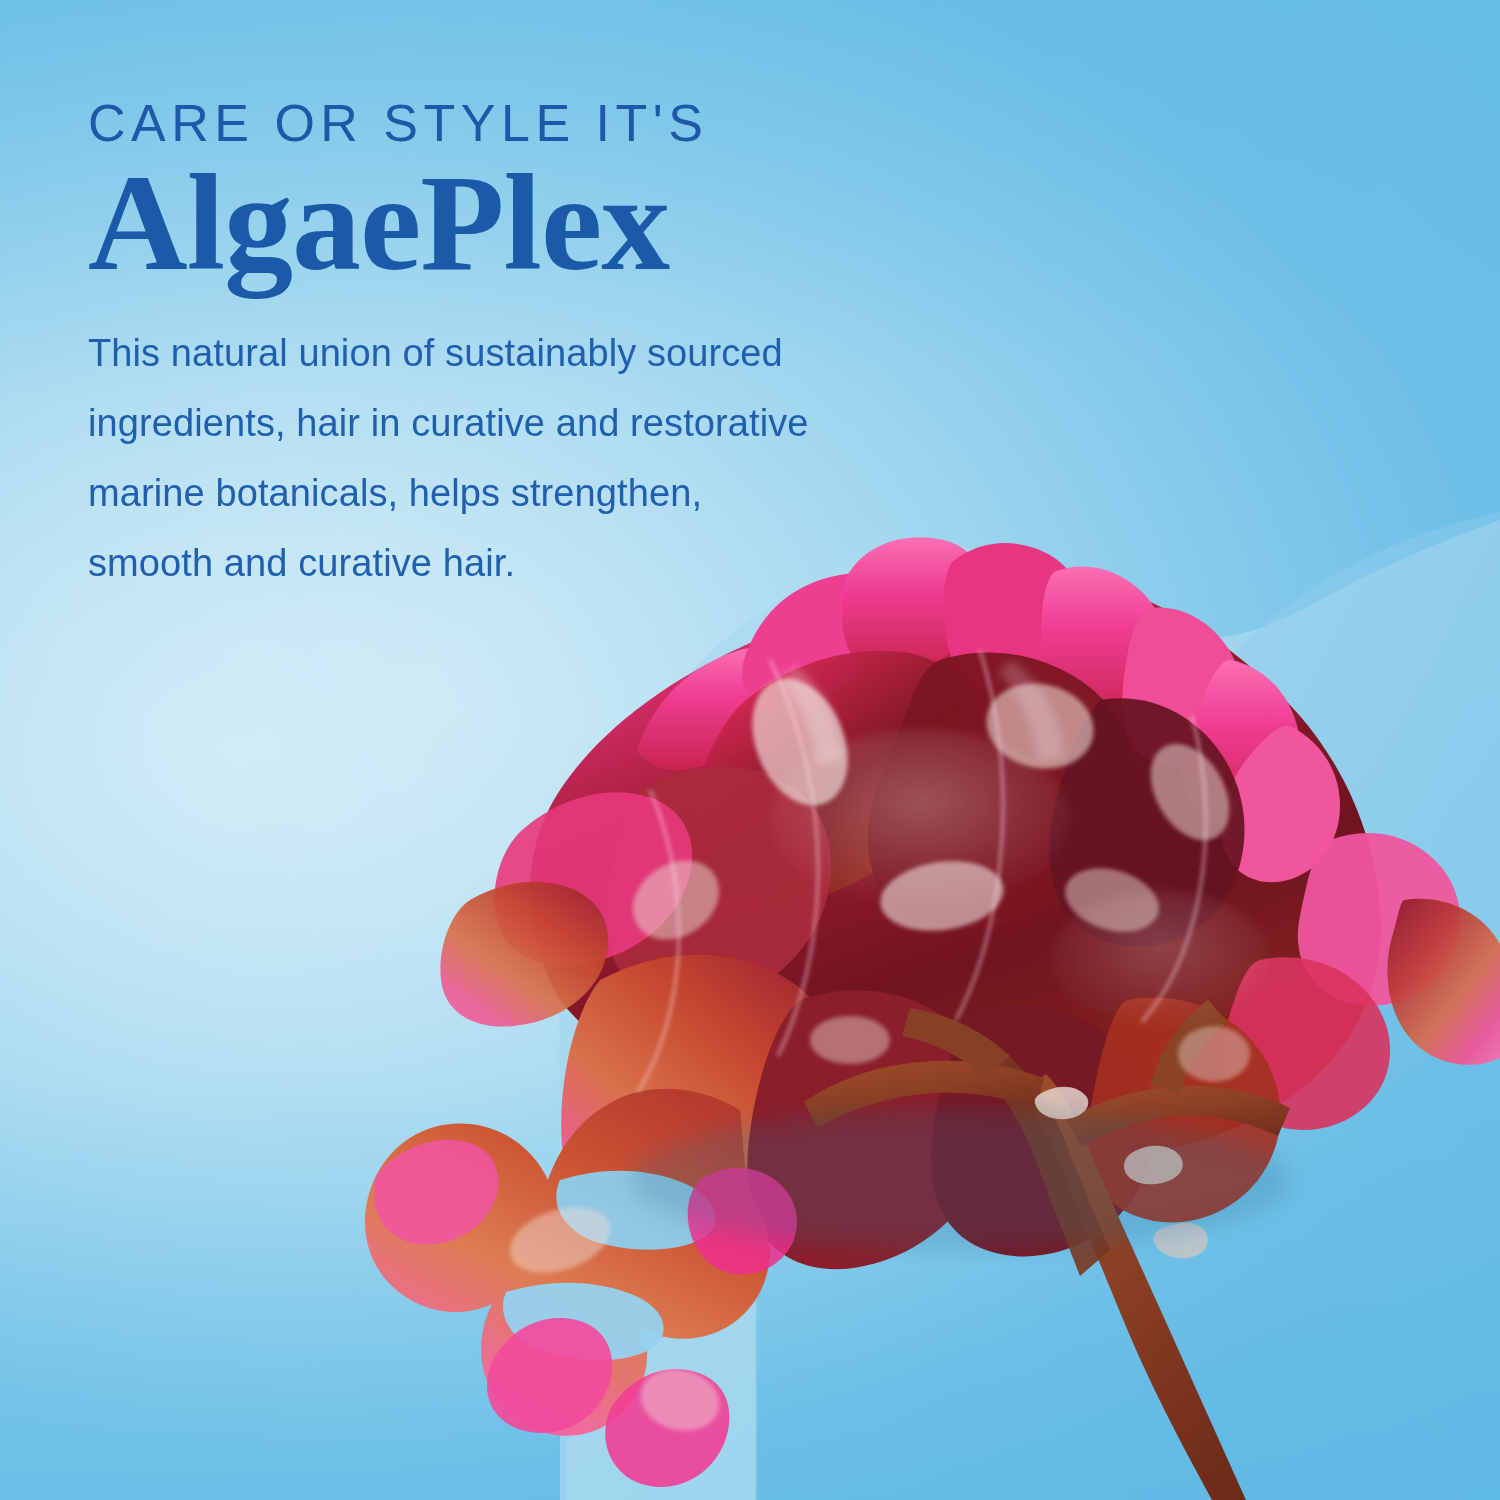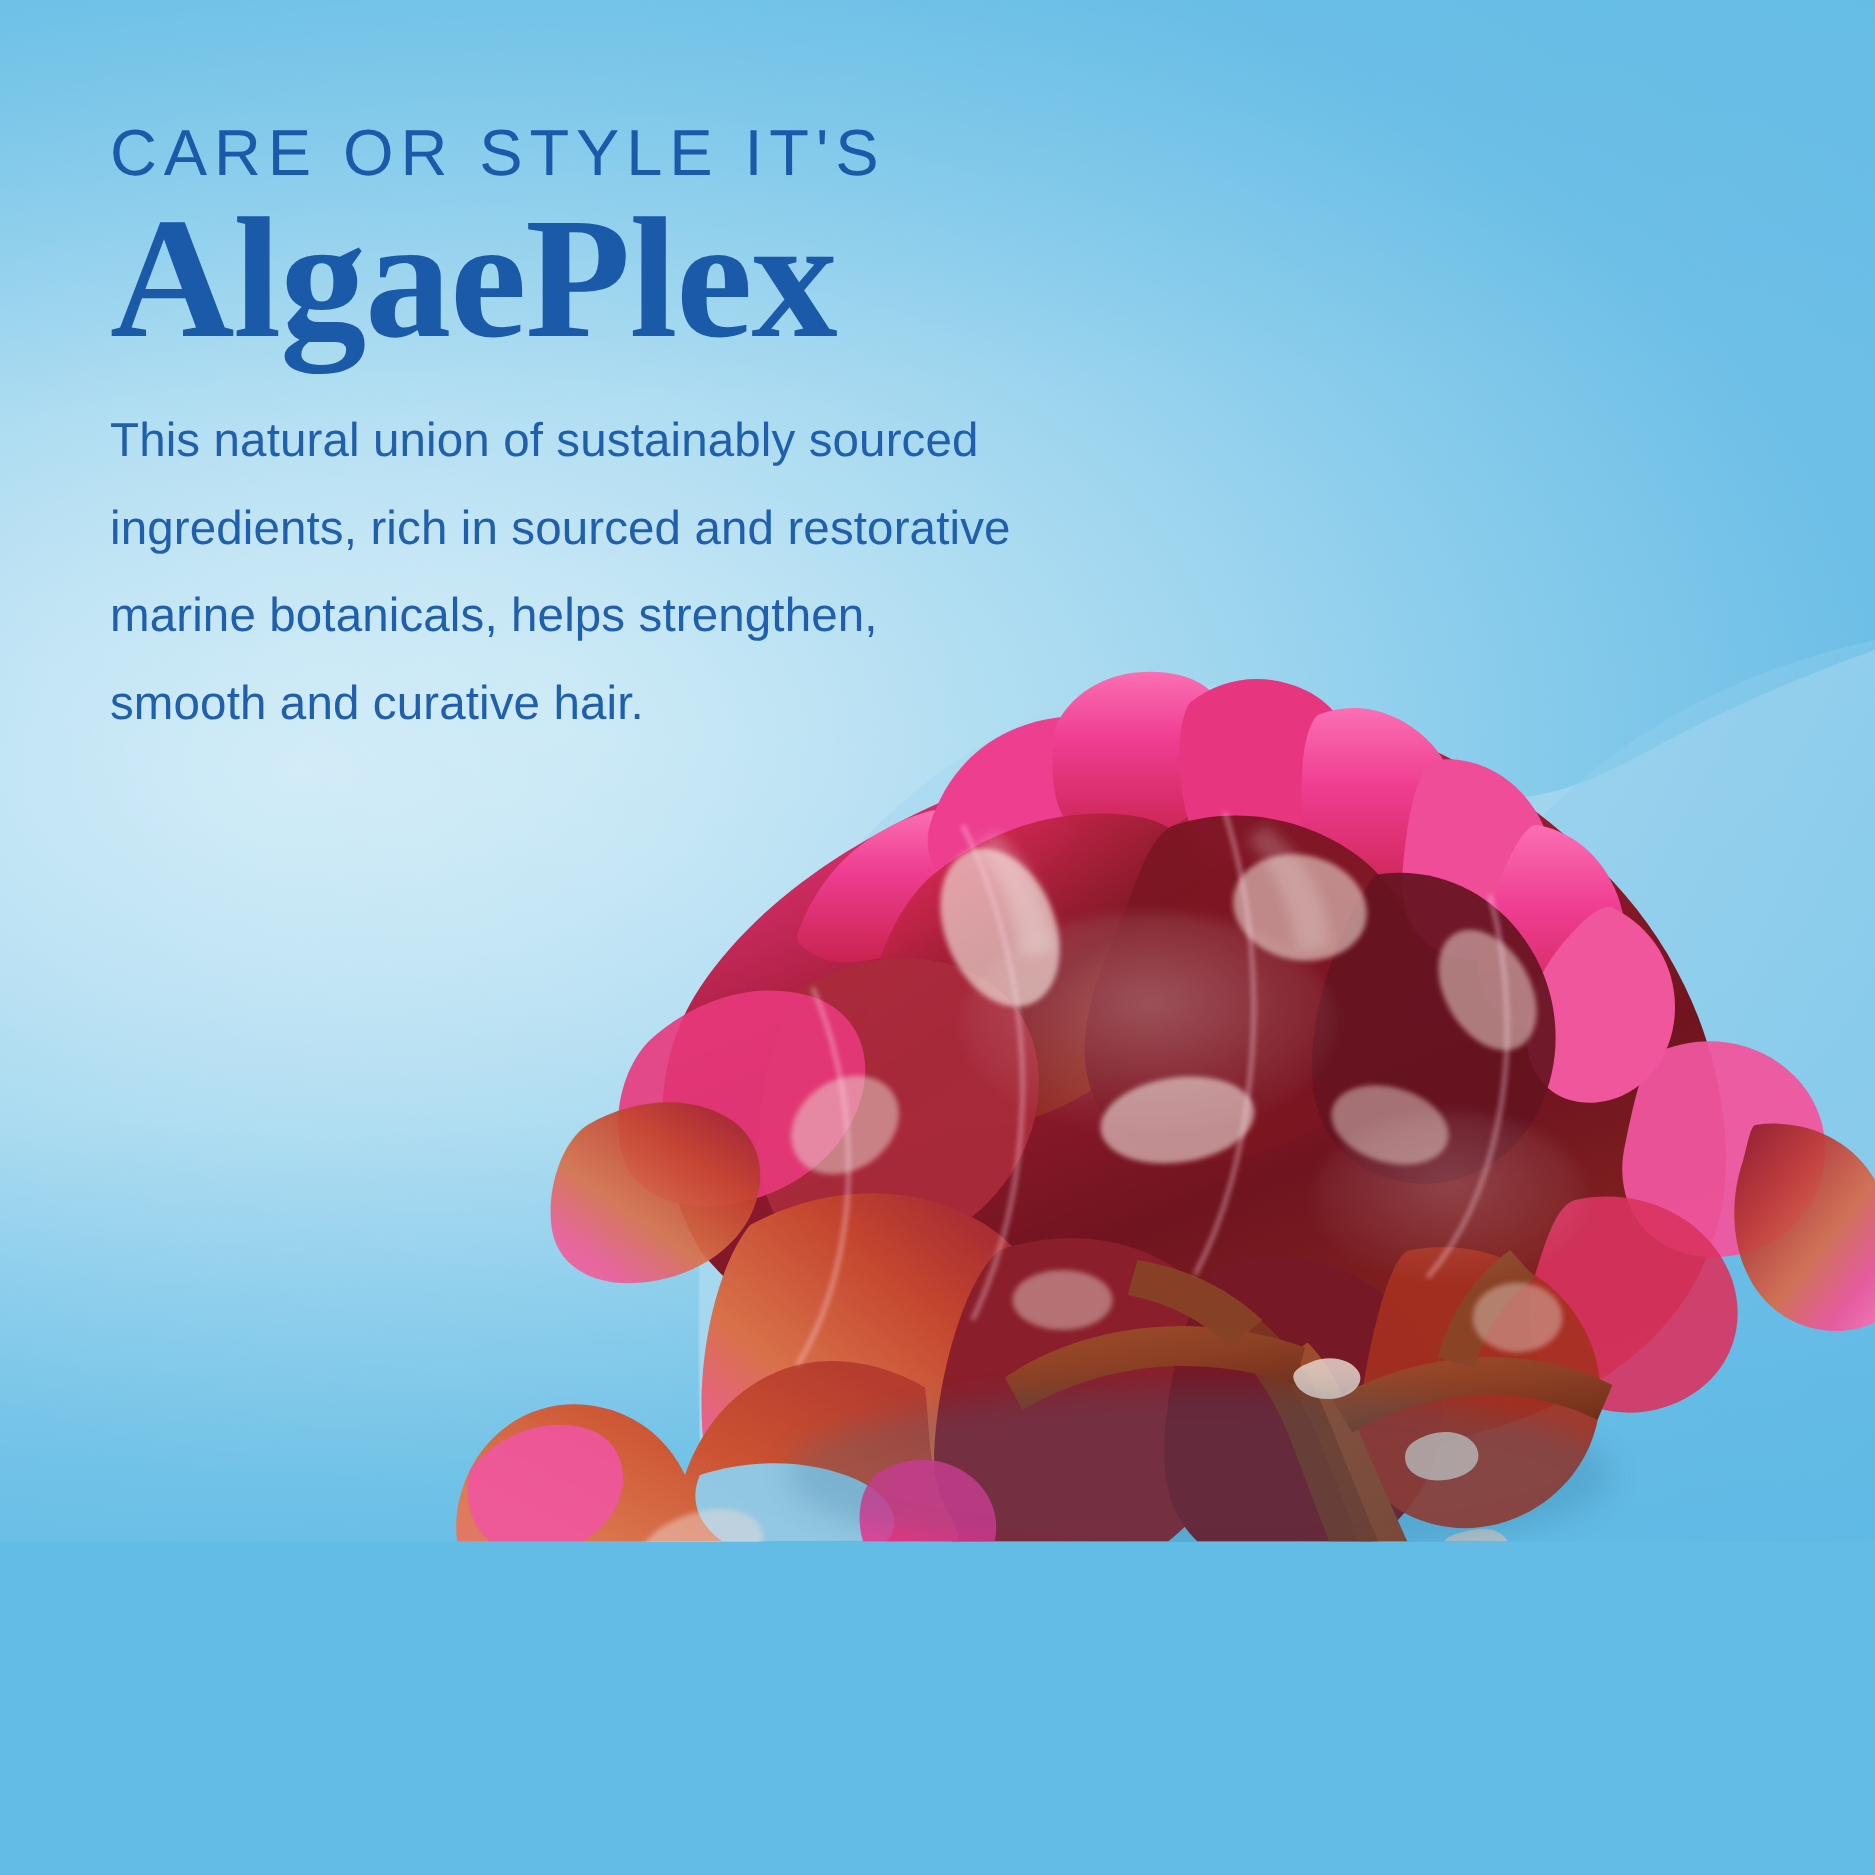--- a/index.html
+++ b/index.html
@@ -1,21 +1,21 @@
 <!DOCTYPE html>
 <html><head>
 <meta charset="utf-8">
 <style>
   html,body{margin:0;padding:0;}
   body{
     width:1500px;height:1500px;overflow:hidden;
     font-family:"Liberation Sans",sans-serif;
     background:#63bce5;
   }
-  #stage{position:relative;width:1500px;height:1233px;overflow:hidden;}
+  #stage{position:relative;width:1500px;height:1500px;overflow:hidden;}
 
   
   .bg-base{position:absolute;inset:0;
     background:
       radial-gradient(118% 88% at 16% 50%, #c4e6f6 0%, #b4dff2 16%, #9ad4ee 34%, #7fc8ea 54%, #6ebfe7 72%, #64bce5 100%),
       linear-gradient(112deg,#5fb9e4 0%,#6cc0e6 40%,#5fb9e4 100%);
   }
   .bg-tint{position:absolute;inset:0;
     background:linear-gradient(178deg,rgba(99,188,229,.55) 0%,rgba(255,255,255,0) 26%,rgba(255,255,255,0) 70%,rgba(86,182,227,.5) 100%);
   }
@@ -79,21 +79,21 @@
 
     <path d="M560,980 C556,1080 560,1200 566,1300 L566,1500 L757,1500 L757,1120
              C757,1052 772,1000 800,962 L600,962 Z" fill="#a8d9f0" opacity="0.5"></path>
   </svg>
 
   <div class="copy">
     <div class="eyebrow">CARE OR STYLE IT'S</div>
     <div class="wordmark">AlgaePlex</div>
     <div class="body-copy">
       <div>This natural union of sustainably sourced</div>
-      <div>ingredients, rich in sourced and restorative</div>
+      <div>ingredients, hair in curative and restorative</div>
       <div>marine botanicals, helps strengthen,</div>
       <div>smooth and curative hair.</div>
     </div>
   </div>
 
   <svg class="specimen" viewBox="0 0 1500 1500" aria-hidden="true">
     <defs>
 
       <linearGradient id="gBlade1" x1="0.15" y1="0" x2="0.7" y2="1">
         <stop offset="0" stop-color="#ef4a9c"></stop>

